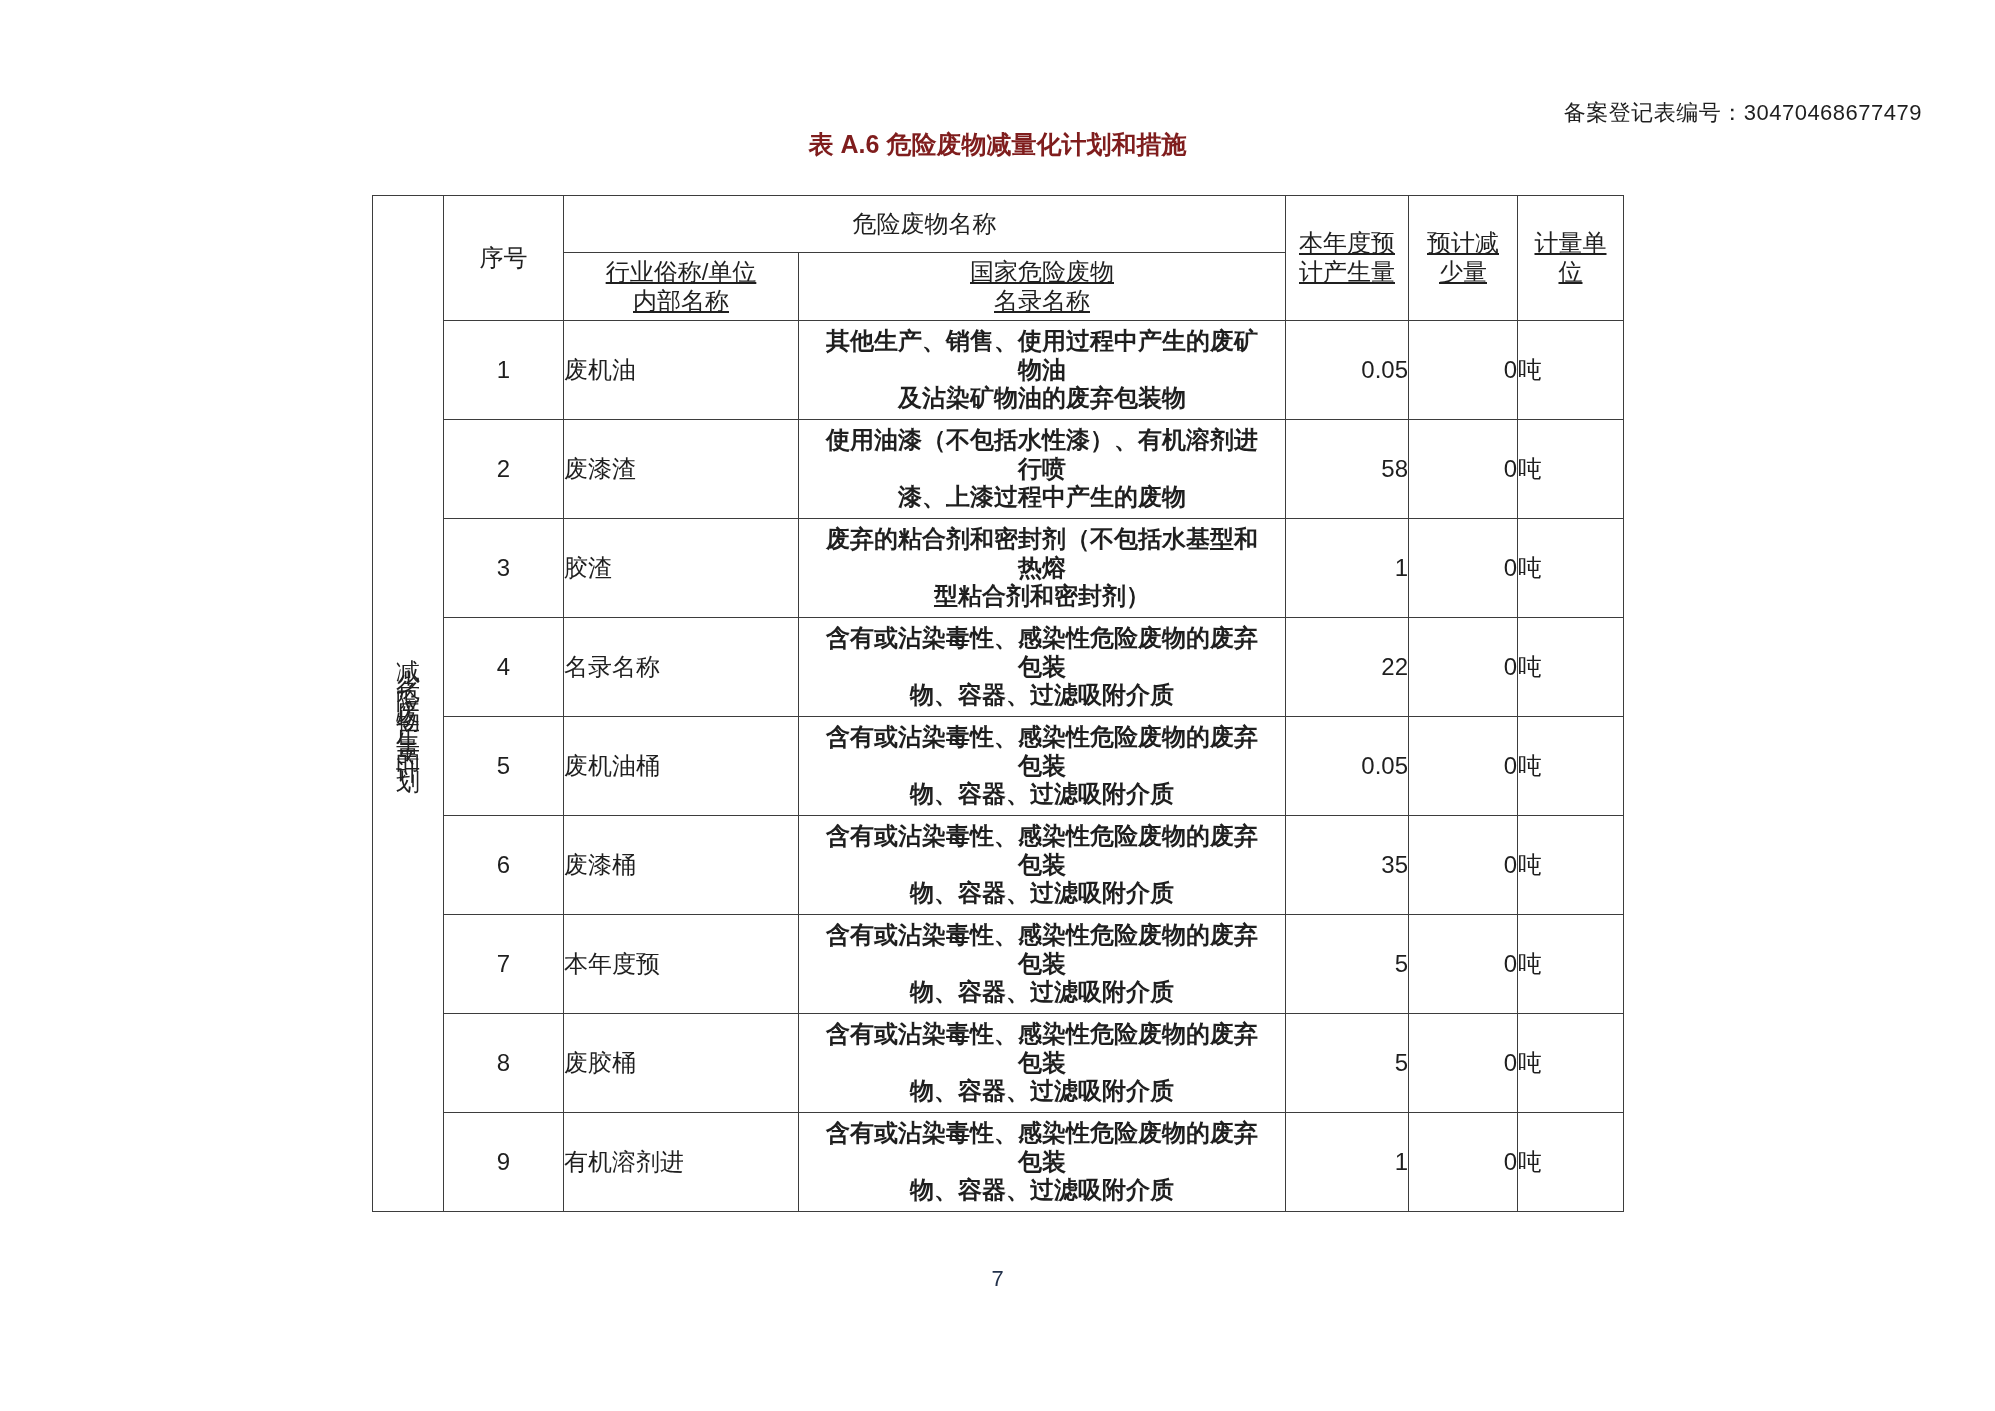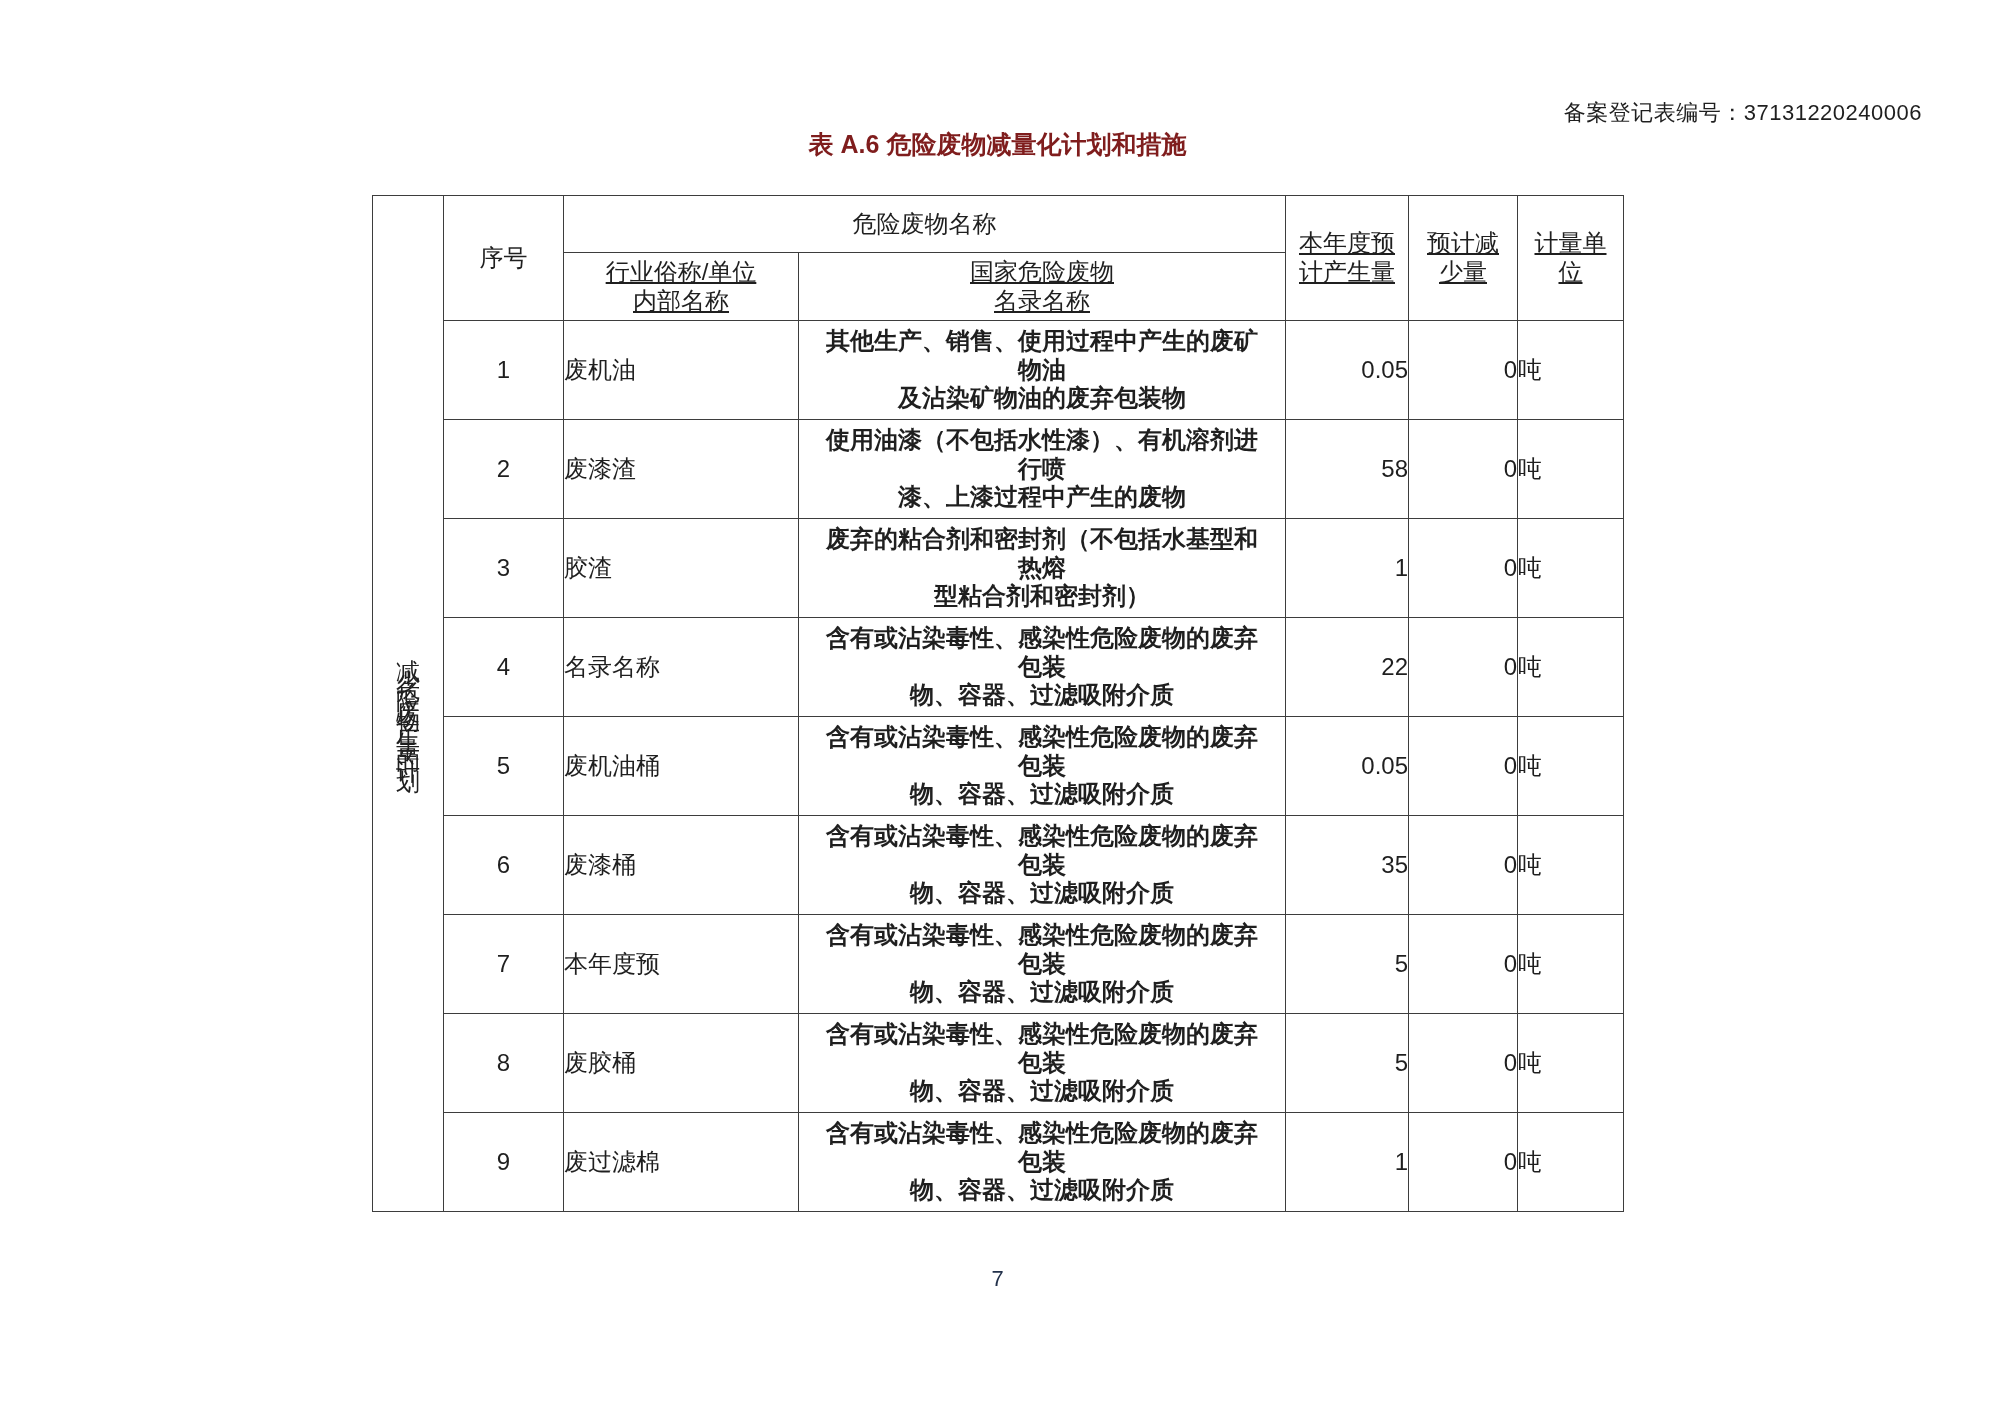--- a/index.html
+++ b/index.html
@@ -100,21 +100,21 @@
     text-align: center;
     font-size: 22px;
     color: #22304a;
   }
 </style>
 </head>
 <body>
 
 <div class="page">
 
-  <div class="doc-number">备案登记表编号：37131220240006</div>
+  <div class="doc-number">备案登记表编号：30470468677479</div>
 
   <div class="doc-title">表 A.6 危险废物减量化计划和措施</div>
 
   <table class="waste-table">
     <colgroup>
       <col style="width:71px">
         <col style="width:120px">
         <col style="width:235px">
         <col style="width:487px">
         <col style="width:123px">
@@ -217,21 +217,21 @@
         <td class="industry-cell">废胶桶</td>
         <td class="national-cell">含有或沾染毒性、感染性危险废物的废弃
 包装
 物、容器、过滤吸附介质</td>
         <td class="qty-cell">5</td>
         <td class="qty-cell">0</td>
         <td class="unit-cell">吨</td>
       </tr>
       <tr class="data-row">
         <td class="seq-cell">9</td>
-        <td class="industry-cell">废过滤棉</td>
+        <td class="industry-cell">有机溶剂进</td>
         <td class="national-cell">含有或沾染毒性、感染性危险废物的废弃
 包装
 物、容器、过滤吸附介质</td>
         <td class="qty-cell">1</td>
         <td class="qty-cell">0</td>
         <td class="unit-cell">吨</td>
       </tr>
     </tbody>
   </table>
 

